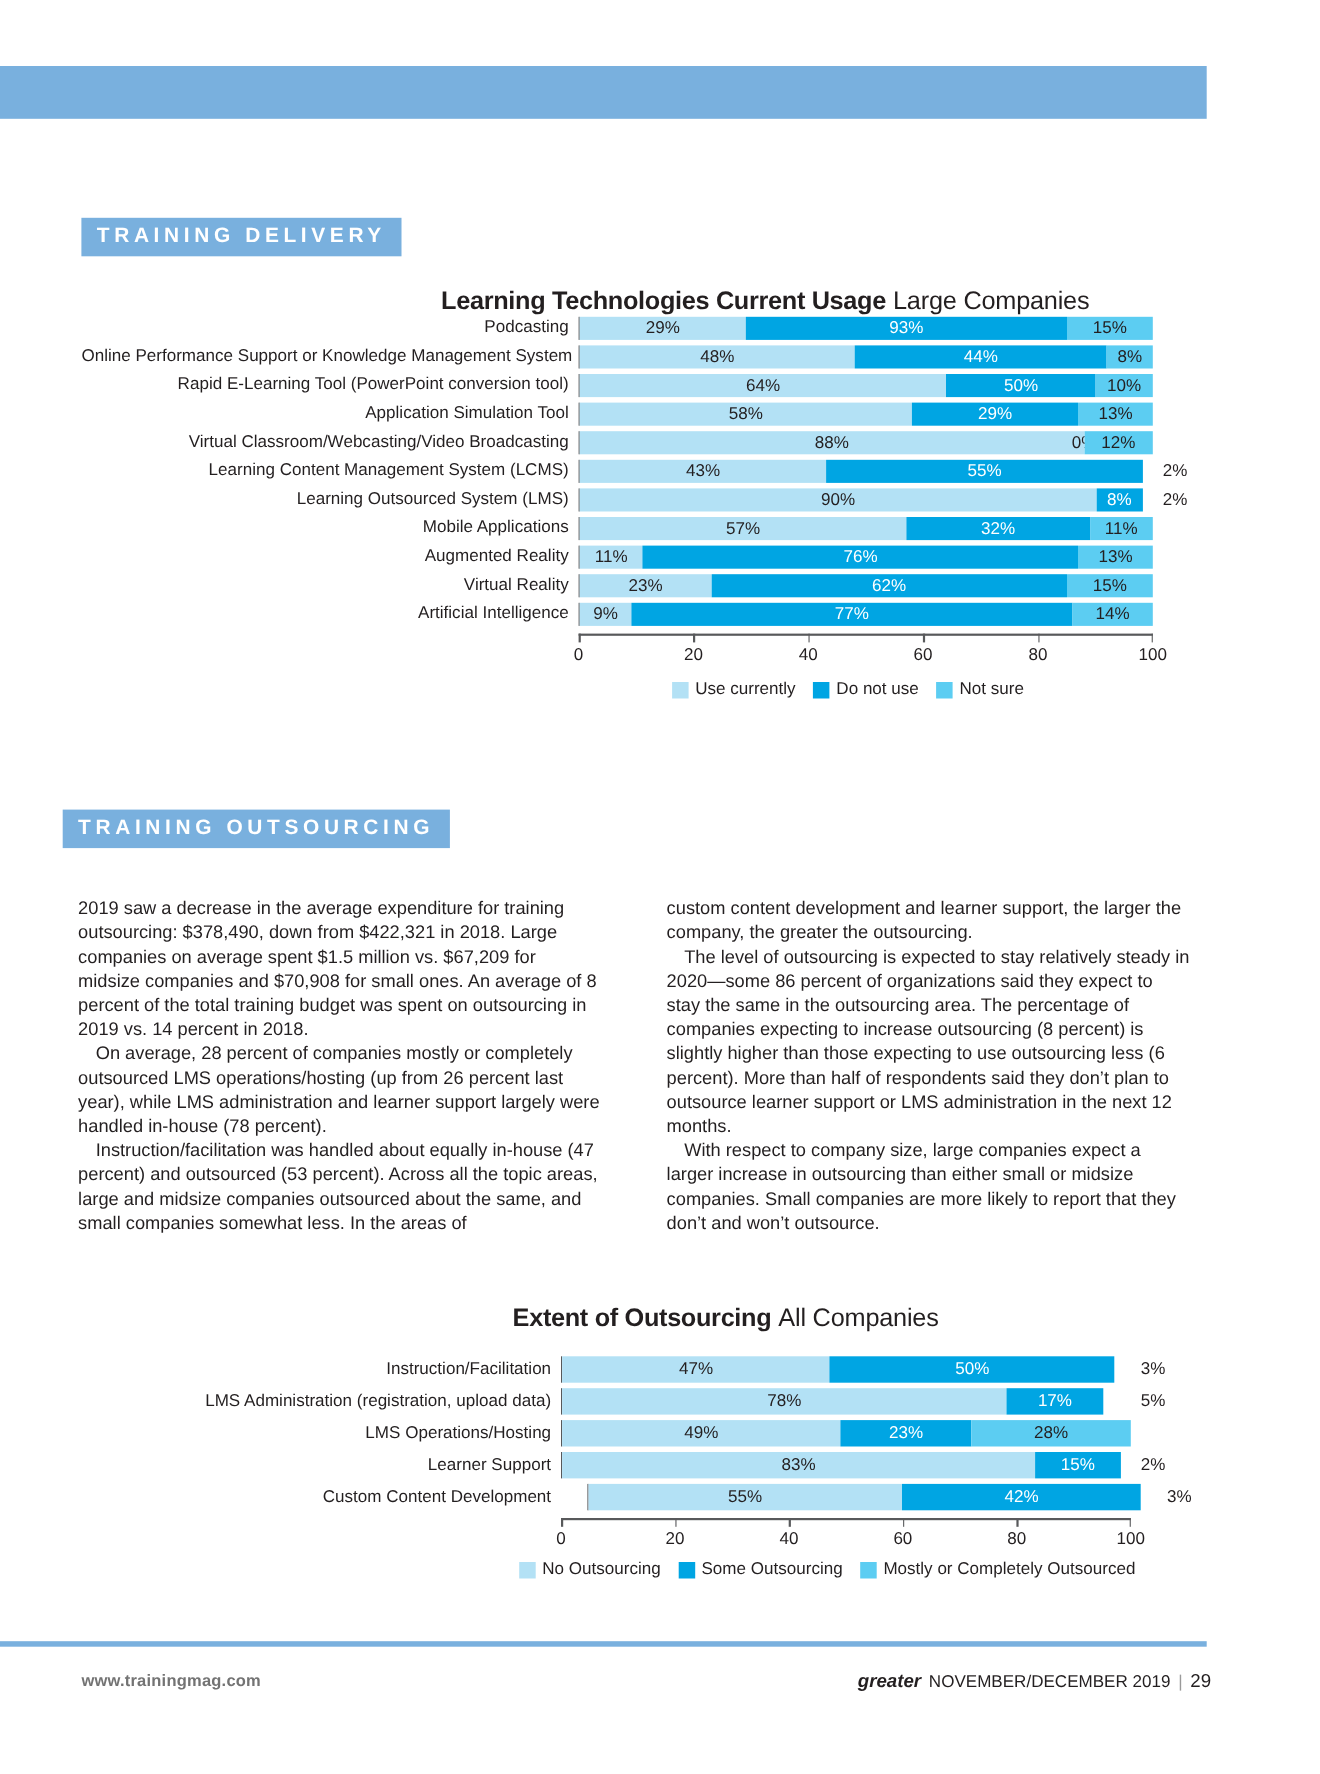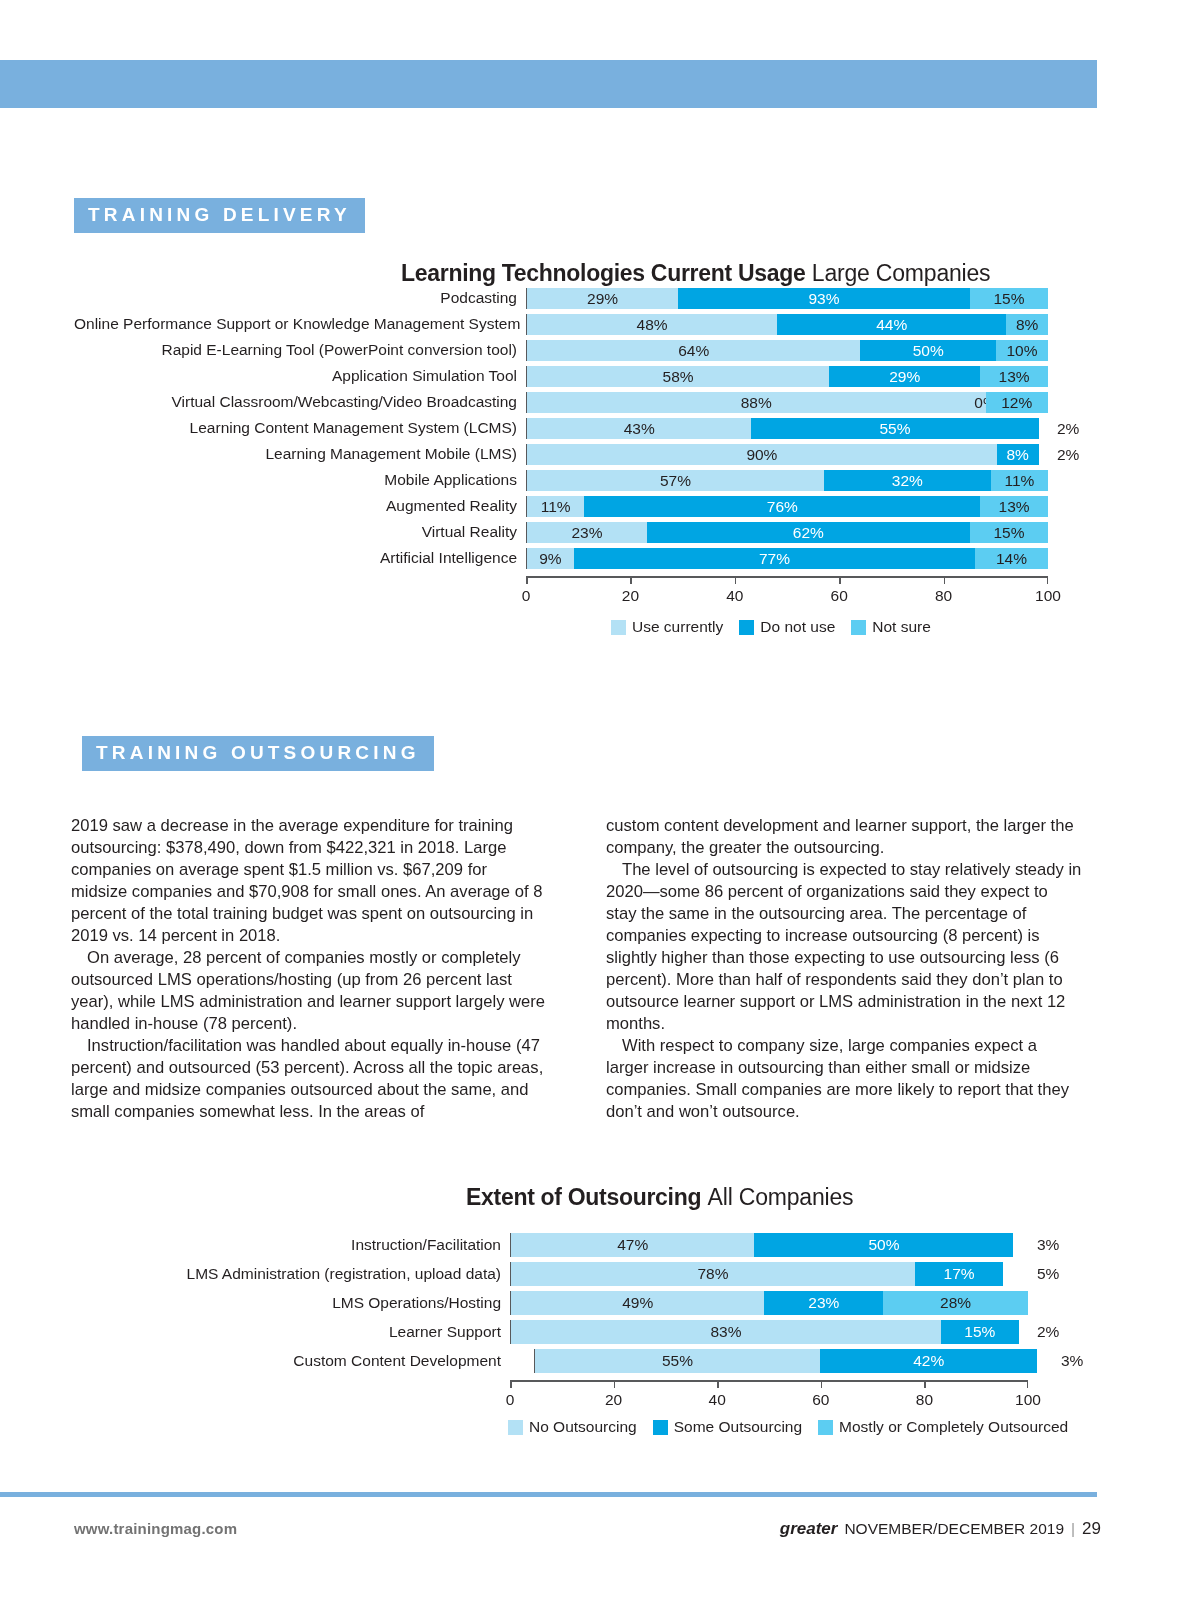--- a/index.html
+++ b/index.html
@@ -24,21 +24,21 @@
     position: absolute;
     background: #79b0de;
     color: #ffffff;
     font-size: 19px;
     font-weight: bold;
     letter-spacing: 4.2px;
     padding: 6px 14px 7px 14px;
     white-space: nowrap;
   }
   #sec-delivery { left: 74px; top: 198px; }
-  #sec-outsourcing { left: 82px; top: 736px; }
+  #sec-outsourcing { left: 57px; top: 736px; }
 
   
   .chart-title {
     position: absolute;
     white-space: nowrap;
     font-size: 23px;
   }
   .chart-title .t-main { font-weight: bold; letter-spacing: -0.3px; }
   .chart-title .t-sub { font-weight: normal; letter-spacing: -0.2px; }
   #title1 { left: 401px; top: 260px; }
@@ -278,21 +278,21 @@
               <div class="seg s0" style="width: 224.46px;">
                 <span style="font-size: 15.5px;">43%</span>
               </div>
               <div class="seg s1" style="width: 287.1px;">
                 <span style="font-size: 15.5px;">55%</span>
               </div>
             </div>
           </div>
         </div>
         <div class="row" style="height: 21px; margin-bottom: 5px;">
-          <div class="cat-label" style="width: 452px; font-size: 15.5px;">Learning Management Mobile (LMS)</div>
+          <div class="cat-label" style="width: 452px; font-size: 15.5px;">Learning Outsourced System (LMS)</div>
           <div class="plot" style="width: 522px; height: 100%;">
             <div class="outside-label" style="font-size: 15.5px;">2%</div>
             <div class="bar">
               <div class="seg s0" style="width: 469.8px;">
                 <span style="font-size: 15.5px;">90%</span>
               </div>
               <div class="seg s1" style="width: 41.76px;">
                 <span style="font-size: 15.5px;">8%</span>
               </div>
             </div>
@@ -497,21 +497,21 @@
           <div class="tick" style="left: 207.2px;"></div>
           <div class="tick-label" style="left: 207.2px; font-size: 15.5px;">40</div>
           <div class="tick" style="left: 310.8px;"></div>
           <div class="tick-label" style="left: 310.8px; font-size: 15.5px;">60</div>
           <div class="tick" style="left: 414.4px;"></div>
           <div class="tick-label" style="left: 414.4px; font-size: 15.5px;">80</div>
           <div class="tick" style="left: 516.5px;"></div>
           <div class="tick-label" style="left: 518px; font-size: 15.5px;">100</div>
         </div>
       </div>
-    <div class="legend" id="chart2-legend" style="left: 448px; top: 185px; font-size: 15.5px; gap: 16px;">
+    <div class="legend" id="chart2-legend" style="left: 412px; top: 185px; font-size: 15.5px; gap: 16px;">
         <div class="leg-item">
           <span class="swatch c0"></span>
           <span>No Outsourcing</span>
         </div>
         <div class="leg-item">
           <span class="swatch c1"></span>
           <span>Some Outsourcing</span>
         </div>
         <div class="leg-item">
           <span class="swatch c2"></span>

